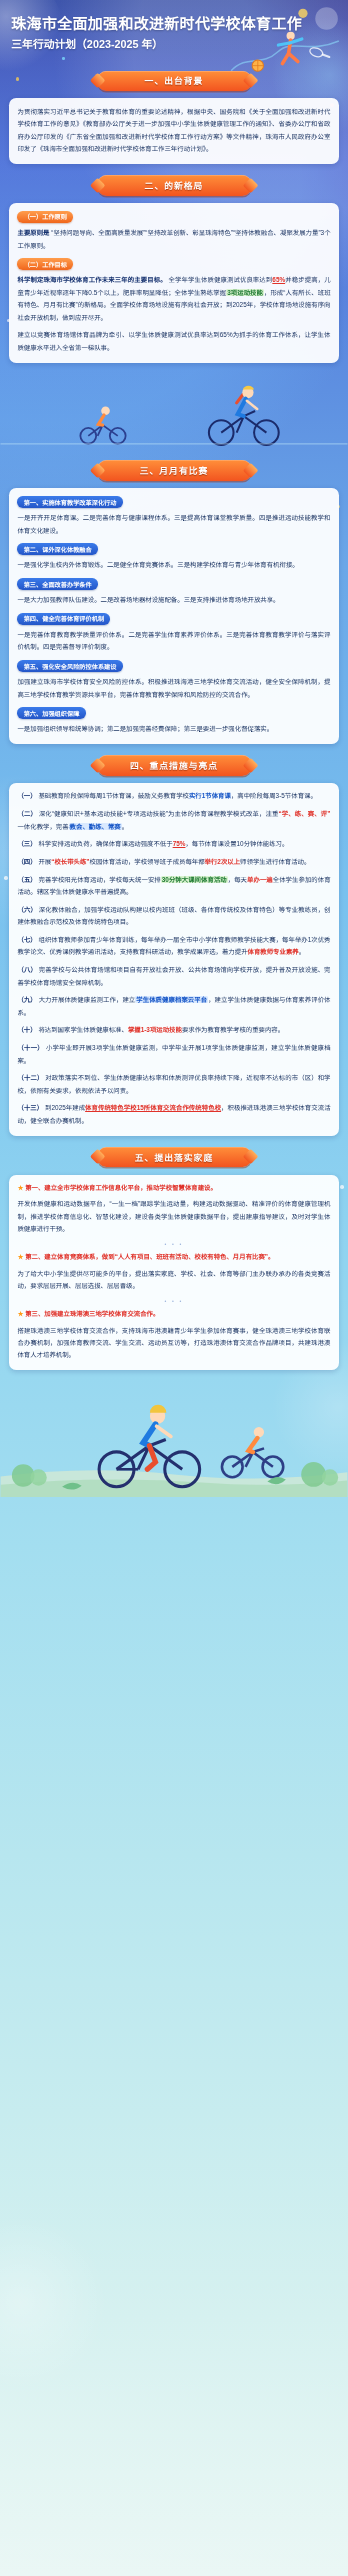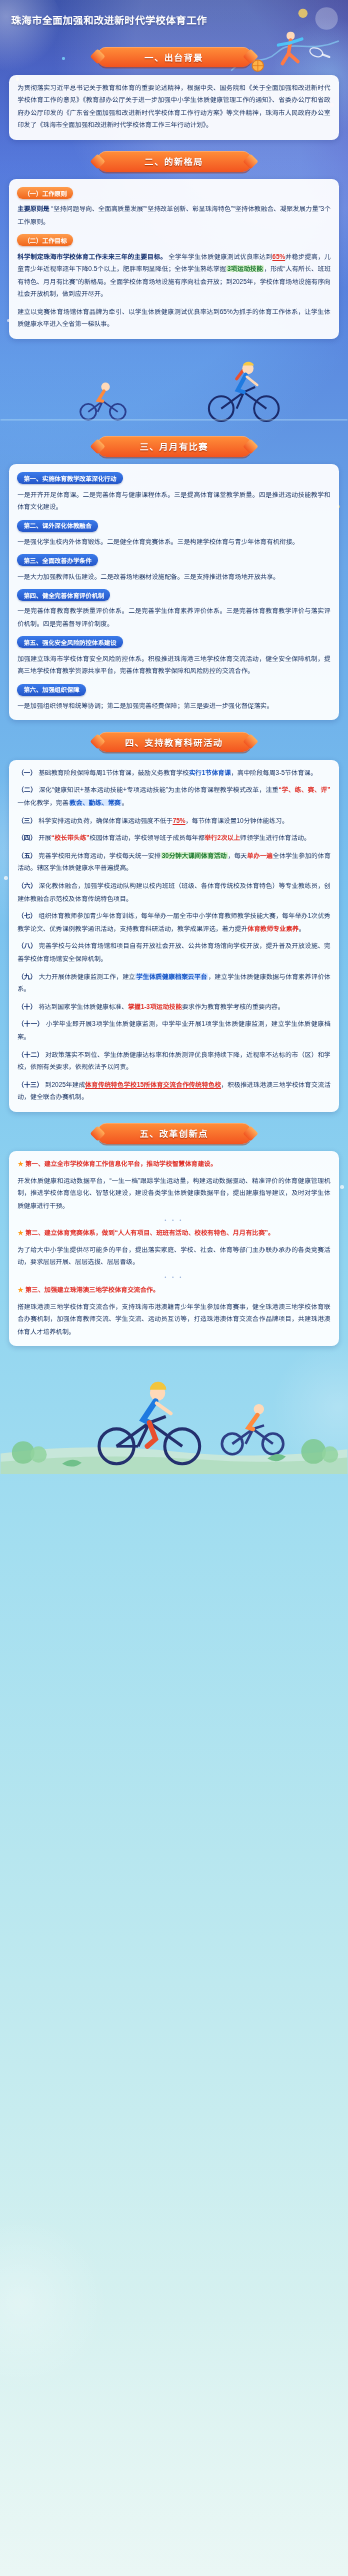--- a/index.html
+++ b/index.html
@@ -44,21 +44,21 @@
 
   .dot { position: absolute; border-radius: 50%; opacity: .75; pointer-events: none; }
 
   
   .header {
     position: relative;
     padding: 13.4px 11.3px 7.2px 11.3px;
     z-index: 3;
   }
   .title-main {
-    font-size: 10px;
+    font-size: 15px;
     font-weight: bold;
     color: #ffffff;
     line-height: 1.5;
     letter-spacing: 0.3px;
     text-shadow: 0 1px 2.1px rgba(0,0,0,.25);
   }
   .title-sub {
     font-size: 10.8px;
     font-weight: bold;
     color: #ffffff;
@@ -198,20 +198,21 @@
 
       <circle cx="62" cy="118" r="11" fill="#ffb347" stroke="#e07b1f" stroke-width="2"></circle>
       <path d="M51 118 H73 M62 107 V129" stroke="#e07b1f" stroke-width="1.5"></path>
 
       <g transform="translate(176,92) rotate(20)">
         <ellipse cx="0" cy="0" rx="13" ry="8" fill="none" stroke="#ffffff" stroke-width="2.5" opacity=".8"></ellipse>
         <rect x="11" y="-2" width="18" height="4" rx="2" fill="#ffffff" opacity=".8"></rect>
       </g>
     </svg>
     <div class="title-main">珠海市全面加强和改进新时代学校体育工作</div>
+    <div class="title-sub">三年行动计划（2023-2025 年）</div>
   </div>
 
   <div class="banner">
     <div class="plate"></div>
     <div class="txt">一、出台背景</div>
   </div>
   <div class="card">
     <p class="para">为贯彻落实习近平总书记关于教育和体育的重要论述精神，根据中央、国务院和《关于全面加强和改进新时代学校体育工作的意见》《教育部办公厅关于进一步加强中小学生体质健康管理工作的通知》、省委办公厅和省政府办公厅印发的《广东省全面加强和改进新时代学校体育工作行动方案》等文件精神，珠海市人民政府办公室印发了《珠海市全面加强和改进新时代学校体育工作三年行动计划》。</p>
   </div>
 
@@ -279,21 +280,21 @@
 
     <div class="pill-row"><span class="pill">第五、强化安全风险防控体系建设</span></div>
     <p class="para">加强建立珠海市学校体育安全风险防控体系。积极推进珠海港三地学校体育交流活动，健全安全保障机制，提高三地学校体育教学资源共享平台，完善体育教育教学保障和风险防控的交流合作。</p>
 
     <div class="pill-row"><span class="pill">第六、加强组织保障</span></div>
     <p class="para">一是加强组织领导和统筹协调；第二是加强完善经费保障；第三是要进一步强化督促落实。</p>
   </div>
 
   <div class="banner">
     <div class="plate"></div>
-    <div class="txt">四、支持教育科研活动</div>
+    <div class="txt">四、重点措施与亮点</div>
   </div>
   <div class="card">
 
     <p class="para">
       <span class="hl-dark">（一）</span>
       <span>基础教育阶段保障每周1节体育课，鼓励义务教育学校</span><span class="hl-blue">实行1节体育课</span><span>，高中阶段每周3-5节体育课。</span>
     </p>
 
     <p class="para">
       <span class="hl-dark">（二）</span>
@@ -351,21 +352,21 @@
     </p>
 
     <p class="para">
       <span class="hl-dark">（十三）</span>
       <span>到2025年建成</span><span class="hl-red-u">体育传统特色学校15所体育交流合作传统特色校</span><span>，积极推进珠港澳三地学校体育交流活动，健全联合办赛机制。</span>
     </p>
   </div>
 
   <div class="banner">
     <div class="plate"></div>
-    <div class="txt">五、改革创新点</div>
+    <div class="txt">五、提出落实家庭</div>
   </div>
   <div class="card">
     <p class="starline">
       <span class="star">★</span><span class="hl-red">第一、建立全市学校体育工作信息化平台，推动学校智慧体育建设。</span>
     </p>
     <p class="para">开发体质健康和运动数据平台，“一生一档”跟踪学生运动量，构建运动数据驱动、精准评价的体育健康管理机制，推进学校体育信息化、智慧化建设，建设各类学生体质健康数据平台，提出建康指导建议，及时对学生体质健康进行干预。</p>
 
     <div class="divider-dots">• • •</div>
 
     <p class="starline">

